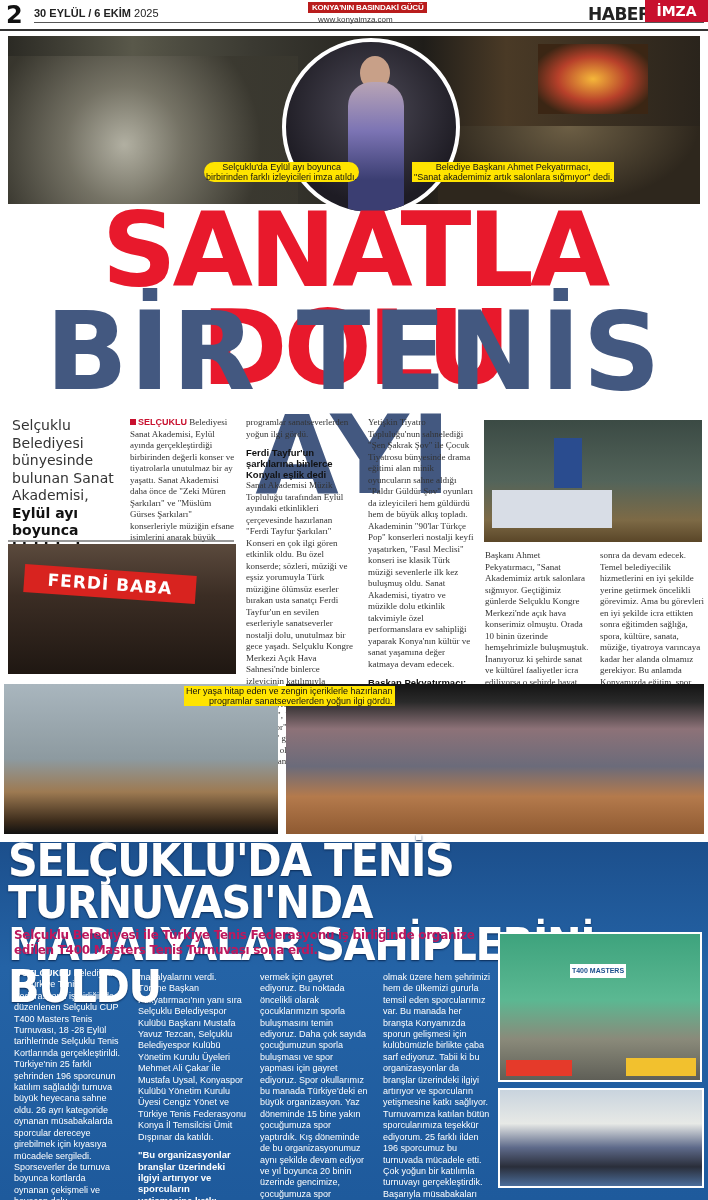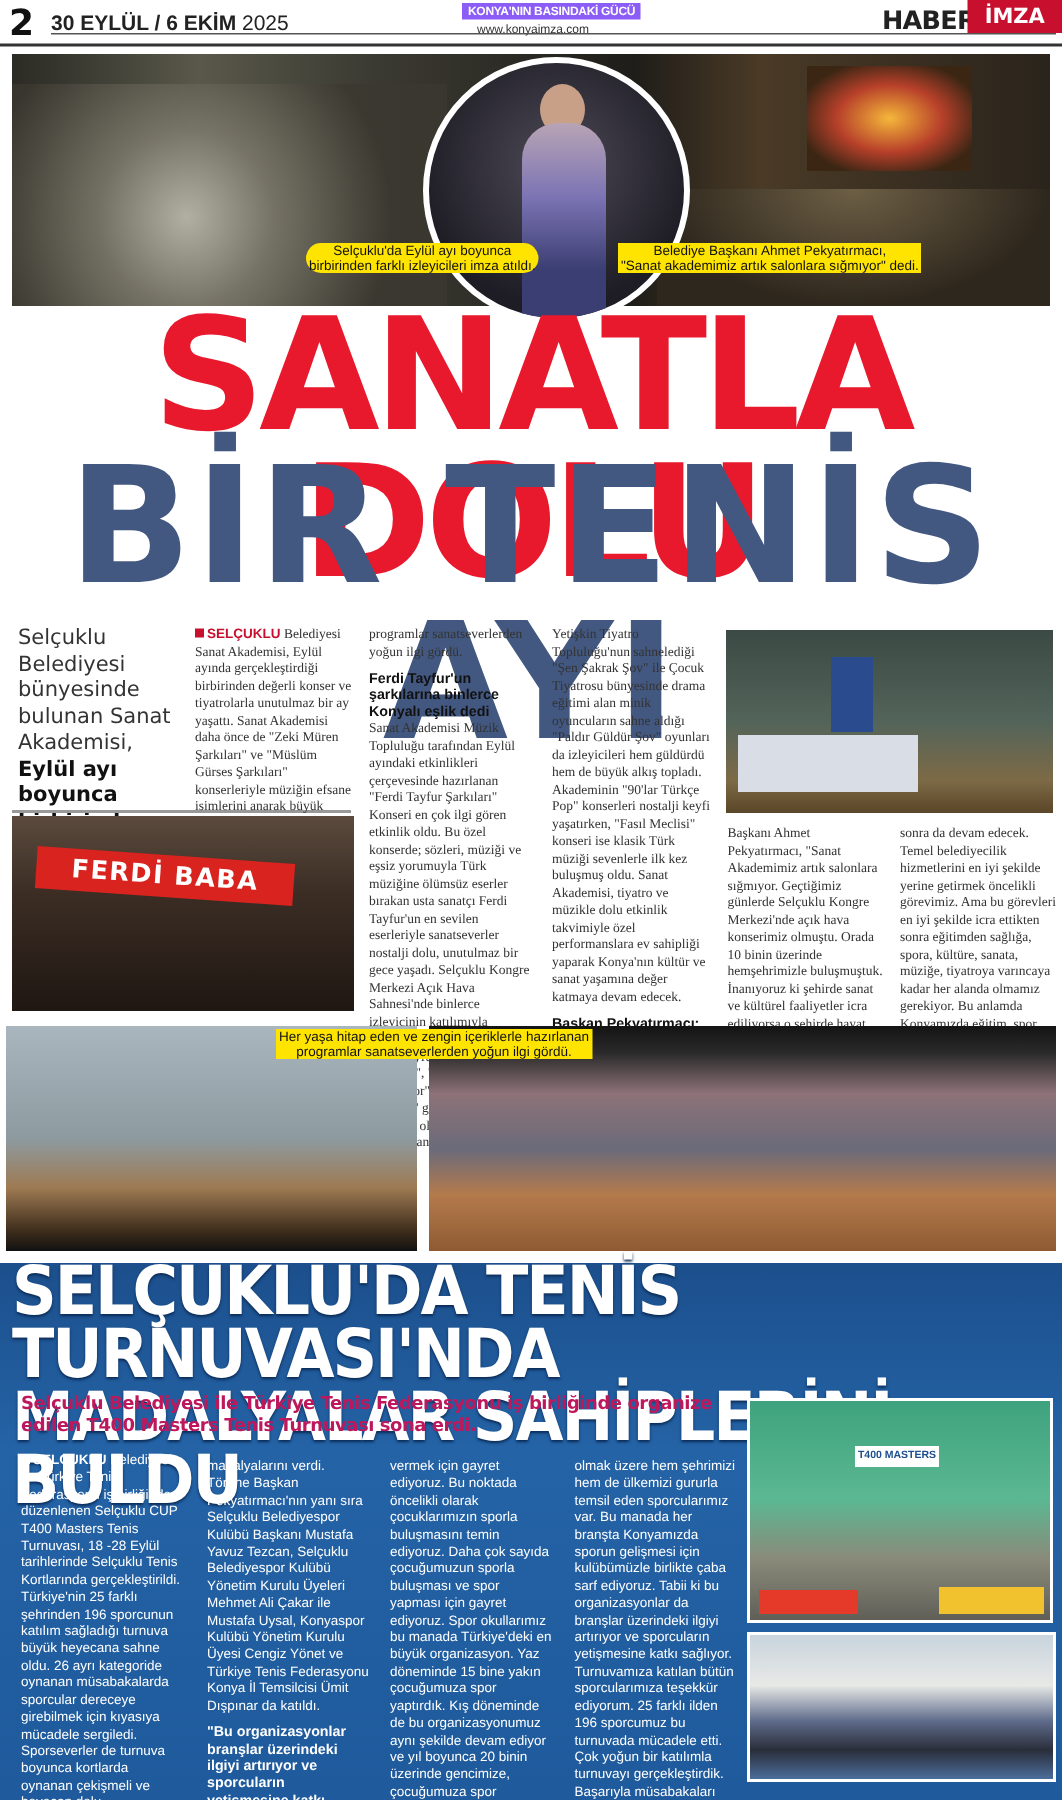--- a/index.html
+++ b/index.html
@@ -2,23 +2,23 @@
 <html><head>
 <meta charset="utf-8">
 <style>
 *{box-sizing:border-box;margin:0;padding:0;}
 html,body{width:708px;height:1200px;overflow:hidden;background:#fff;}
 body{font-family:"Liberation Sans",sans-serif;color:#222;position:relative;}
 .abs{position:absolute;}
 
 .mast{left:0;top:0;width:708px;height:30px;background:#fff;}
 .pageno{left:6px;top:1px;font-size:24px;font-weight:bold;color:#111;font-family:"DejaVu Sans",sans-serif;}
-.date{left:34px;top:7px;font-size:14px;font-weight:bold;color:#222;font-family:"Liberation Sans",sans-serif;}
+.date{left:34px;top:7px;font-size:11px;font-weight:bold;color:#222;font-family:"Liberation Sans",sans-serif;}
 .date span{font-weight:normal;}
-.slogan{left:308px;top:2px;background:#8b5cf6;color:#fff;font-size:8px;font-weight:bold;padding:1px 4px;letter-spacing:-.2px;font-family:"Liberation Sans",sans-serif;}
+.slogan{left:308px;top:2px;background:#b91c1c;color:#fff;font-size:8px;font-weight:bold;padding:1px 4px;letter-spacing:-.2px;font-family:"Liberation Sans",sans-serif;}
 .site{left:318px;top:15px;font-size:8px;color:#333;}
 .mast-line{left:34px;top:22px;width:670px;height:1px;background:#555;}
 .haber{left:588px;top:4px;font-size:17px;font-weight:bold;color:#222;font-family:"DejaVu Sans",sans-serif;letter-spacing:-.5px;}
 .imza{left:645px;top:0;width:63px;height:22px;background:#c8102e;color:#fff;font-size:14px;font-weight:bold;text-align:center;line-height:22px;font-family:"DejaVu Sans",sans-serif;}
 .rule{left:0;top:29px;width:708px;height:2px;background:#333;}
 
 .hero{left:8px;top:36px;width:692px;height:168px;background:linear-gradient(90deg,#2b2a24 0%,#59584a 18%,#3b3a32 35%,#1f1d19 60%,#4a3a26 72%,#2a241c 100%);overflow:hidden;}
 .hero .crowdl{position:absolute;left:0;top:20px;width:290px;height:148px;background:radial-gradient(circle at 40% 60%,#c8c6b8 0,#7f7c6e 30%,#3a382f 70%);opacity:.8;}
 .hero .stage{position:absolute;left:530px;top:8px;width:110px;height:70px;background:radial-gradient(ellipse at center,#f5b73a 0,#b7402a 45%,#3b2614 80%);}
 .hero .crowdr{position:absolute;left:430px;top:90px;width:262px;height:78px;background:radial-gradient(ellipse at 50% 0,#6d5f45 0,#2e271d 70%);}
@@ -45,21 +45,21 @@
 .c4{left:485px;top:550px;width:104px;}
 .c5{left:600px;top:550px;width:104px;}
 .img-ferdi{left:8px;top:544px;width:228px;height:130px;background:linear-gradient(180deg,#5b4a3d 0,#3b2d24 40%,#1f1712 100%);overflow:hidden;}
 .scarf{position:absolute;left:16px;top:26px;width:172px;height:28px;background:#d8231f;color:#fff;font-weight:bold;font-size:17px;font-family:"DejaVu Sans",sans-serif;text-align:center;line-height:28px;transform:rotate(4deg);letter-spacing:1px;}
 .img-play1{left:484px;top:420px;width:218px;height:122px;background:linear-gradient(180deg,#3b4a44 0,#53645a 50%,#7d6a46 82%,#5a4628 100%);overflow:hidden;}
 .img-play1 .door{position:absolute;left:70px;top:18px;width:28px;height:50px;background:#2a4c8f;}
 .img-play1 .sofa{position:absolute;left:8px;top:70px;width:120px;height:38px;background:#d8dde6;}
 
 .img-stage1{left:4px;top:684px;width:274px;height:150px;background:linear-gradient(180deg,#a9b6be 0,#8d9aa0 50%,#9d7a52 72%,#3a2a1a 92%,#111 100%);overflow:hidden;}
 .img-stage2{left:286px;top:684px;width:418px;height:150px;background:linear-gradient(180deg,#141414 0,#2a2a2a 12%,#8d7278 30%,#6b6b7a 55%,#b47a4c 75%,#8f5a32 100%);overflow:hidden;}
-.cap3{left:184px;top:686px;}
+.cap3{left:184px;top:686px;text-align:right;}
 
 .tennis{left:0;top:842px;width:708px;height:358px;background:linear-gradient(180deg,#1c4f8c 0,#2463a6 35%,#1e5a9c 100%);}
 .t-h{left:8px;top:840px;width:700px;color:#fff;font-family:"DejaVu Sans",sans-serif;font-weight:bold;font-size:45px;line-height:42px;letter-spacing:-1.5px;text-shadow:0 1px 2px #0a2a55;transform:scaleX(.92);transform-origin:left top;}
 .t-lead{left:14px;top:928px;width:480px;color:#be185d;font-family:"DejaVu Sans",sans-serif;font-weight:bold;font-size:12px;line-height:15px;letter-spacing:-.3px;}
 .tcol{font-family:"Liberation Sans",sans-serif;font-size:9px;line-height:11.4px;color:#fff;}
 .tk{font-weight:bold;}
 .tk::before{content:"";display:inline-block;width:6px;height:6px;background:#fff;margin-right:2px;}
 .tsub{font-weight:bold;font-size:9.5px;margin-top:6px;margin-bottom:6px;}
 .t1{left:14px;top:968px;width:108px;}
 .t2{left:138px;top:972px;width:108px;}

